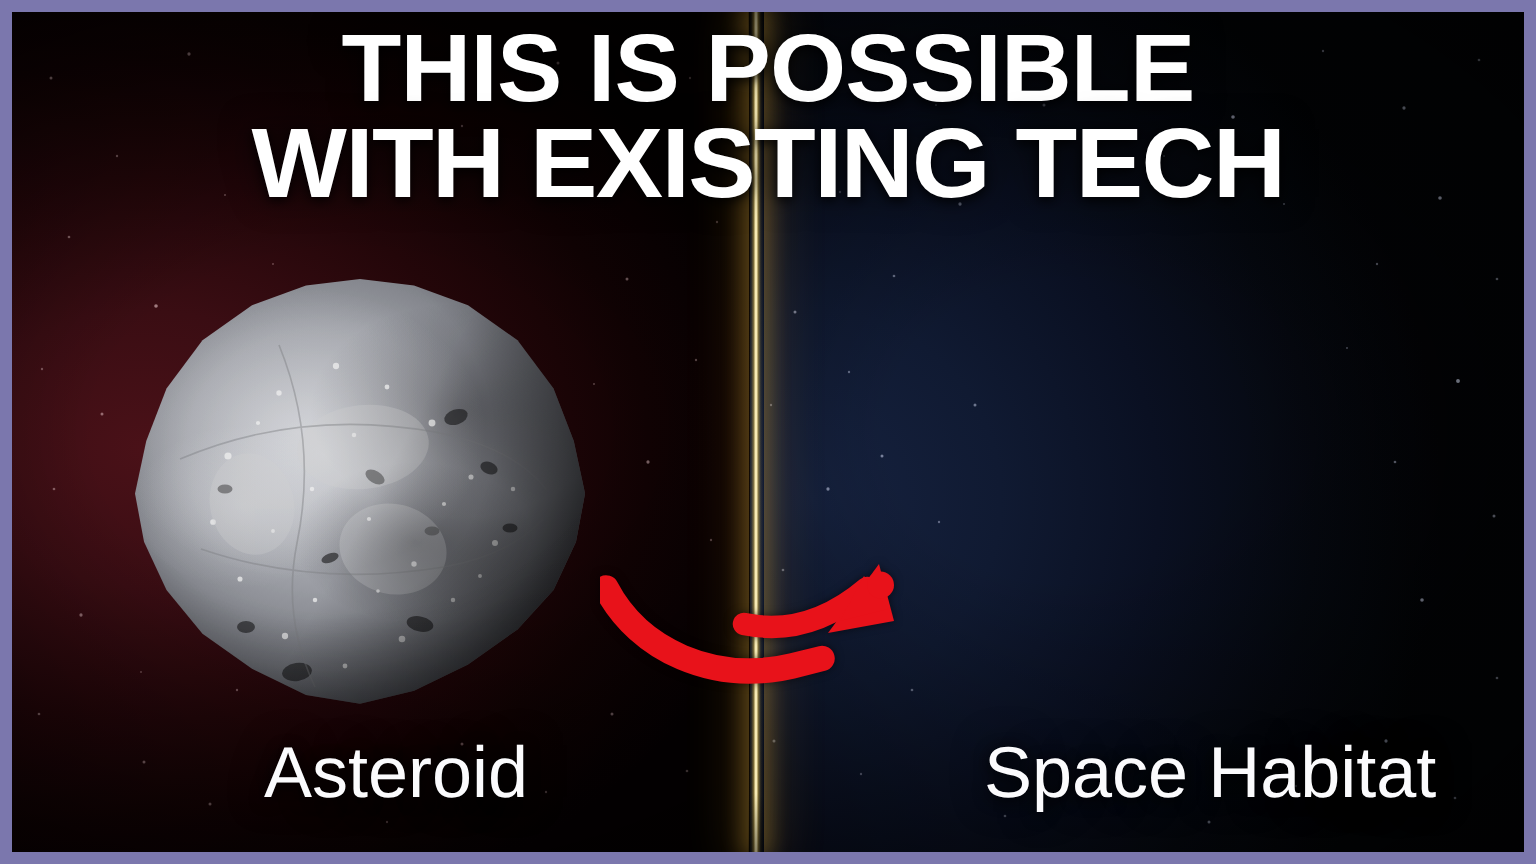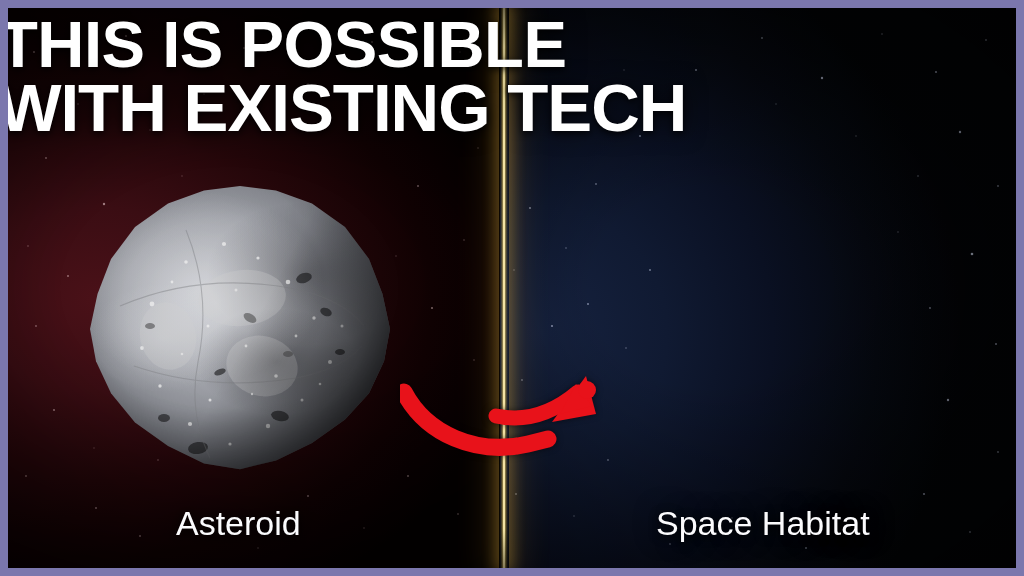--- a/index.html
+++ b/index.html
@@ -145,40 +145,41 @@
     width: 216px; height: 110px;
     pointer-events: none;
     filter: drop-shadow(0 0 3px rgba(0,0,0,.55));
   }
 
   
   #headline {
     position: absolute;
     left: 0; top: 6px;
     width: 100%;
+    text-align: center;
     color: #ffffff;
     font-family: "Liberation Sans", sans-serif;
     font-weight: 700;
     font-size: 64px;
     line-height: 0.97;
     letter-spacing: -0.5px;
     text-shadow: 0 2px 7px rgba(0,0,0,.85), 0 0 22px rgba(0,0,0,.65);
     pointer-events: none;
   }
   #headline .ln { display: block; transform: scaleX(1.02); }
   #headline .ln-2 { font-size: 66px; letter-spacing: -1px; }
 
   
   .caption {
     position: absolute;
     bottom: 28px;
     color: #fbfbfd;
     font-family: "Liberation Sans", sans-serif;
     font-weight: 400;
-    font-size: 34px;
+    font-size: 48px;
     line-height: 1;
     text-shadow: 0 2px 10px rgba(0,0,0,.95), 0 0 24px rgba(0,0,0,.8);
     white-space: nowrap;
     pointer-events: none;
   }
   #caption-left  { left: 168px;  }
   #caption-right { left: 624px; margin-left: 24px;  }
 </style>
 </head>
 <body>

